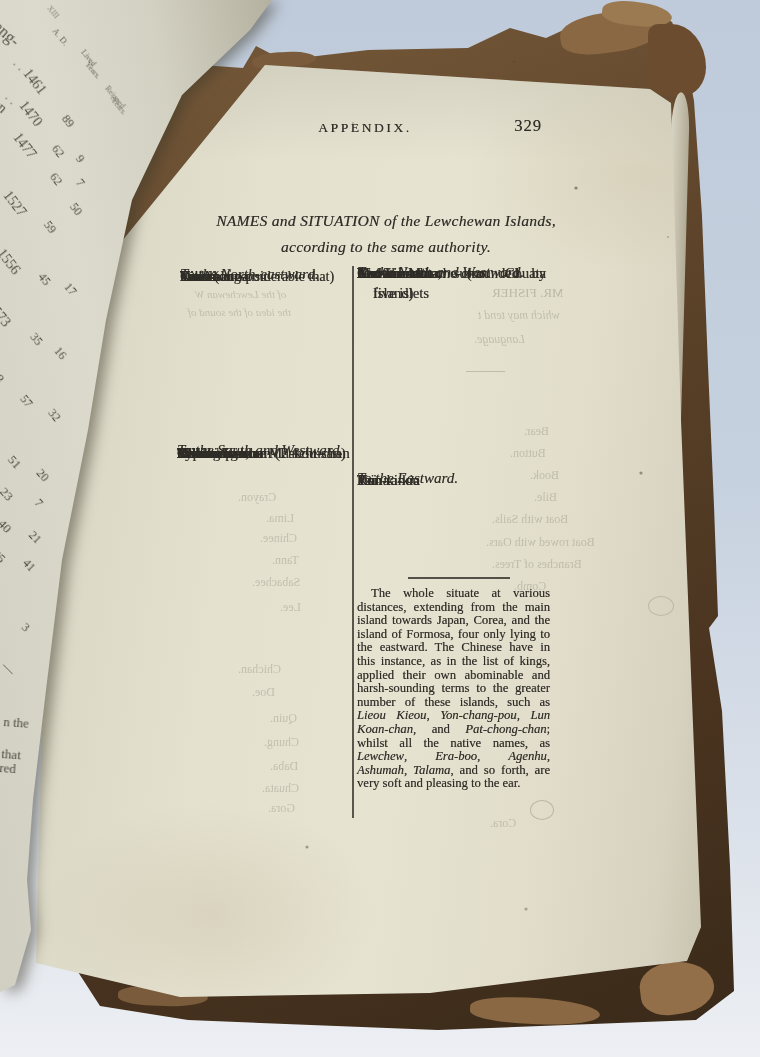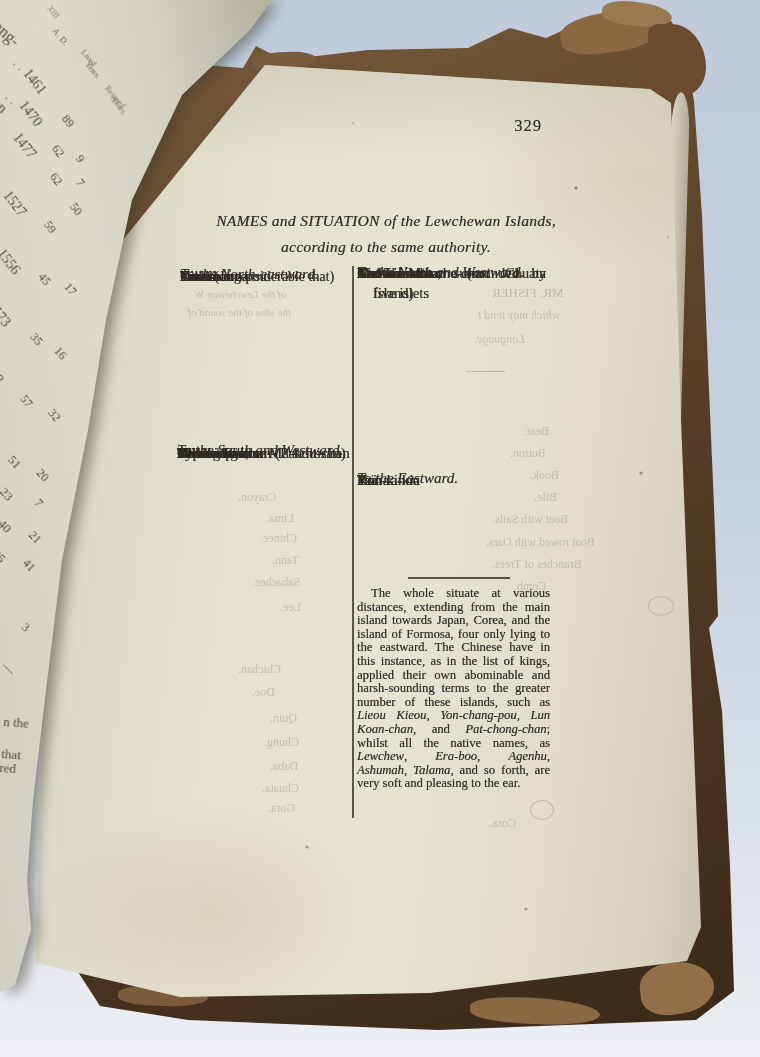--- a/index.html
+++ b/index.html
@@ -101,20 +101,21 @@
   <div id="flap3" class="flap"></div>
   <div id="flap4" class="flap"></div>
   <div id="flap5" class="flap"></div>
   <div id="flap6" class="flap"></div>
   <div id="flap7" class="flap"></div>
 
   <div id="fore-edge"></div>
   <div id="main-page"></div>
 
   <div id="content">
+    <div class="running-title ink">APPENDIX.</div>
     <div class="page-number ink">329</div>
     <div class="title-line ink" id="title2">according to the same authority.</div>
     <div class="title-line ink" id="title1">NAMES and SITUATION of the Lewchewan Islands,</div>
 
     <div id="divider"></div>
 
     <div id="left-sec-1" class="sec ink">
         <div class="sec-heading">To the North-eastward.</div>
         <div class="li">Yon-chang-pou</div>
         <div class="li">Fokou</div>

